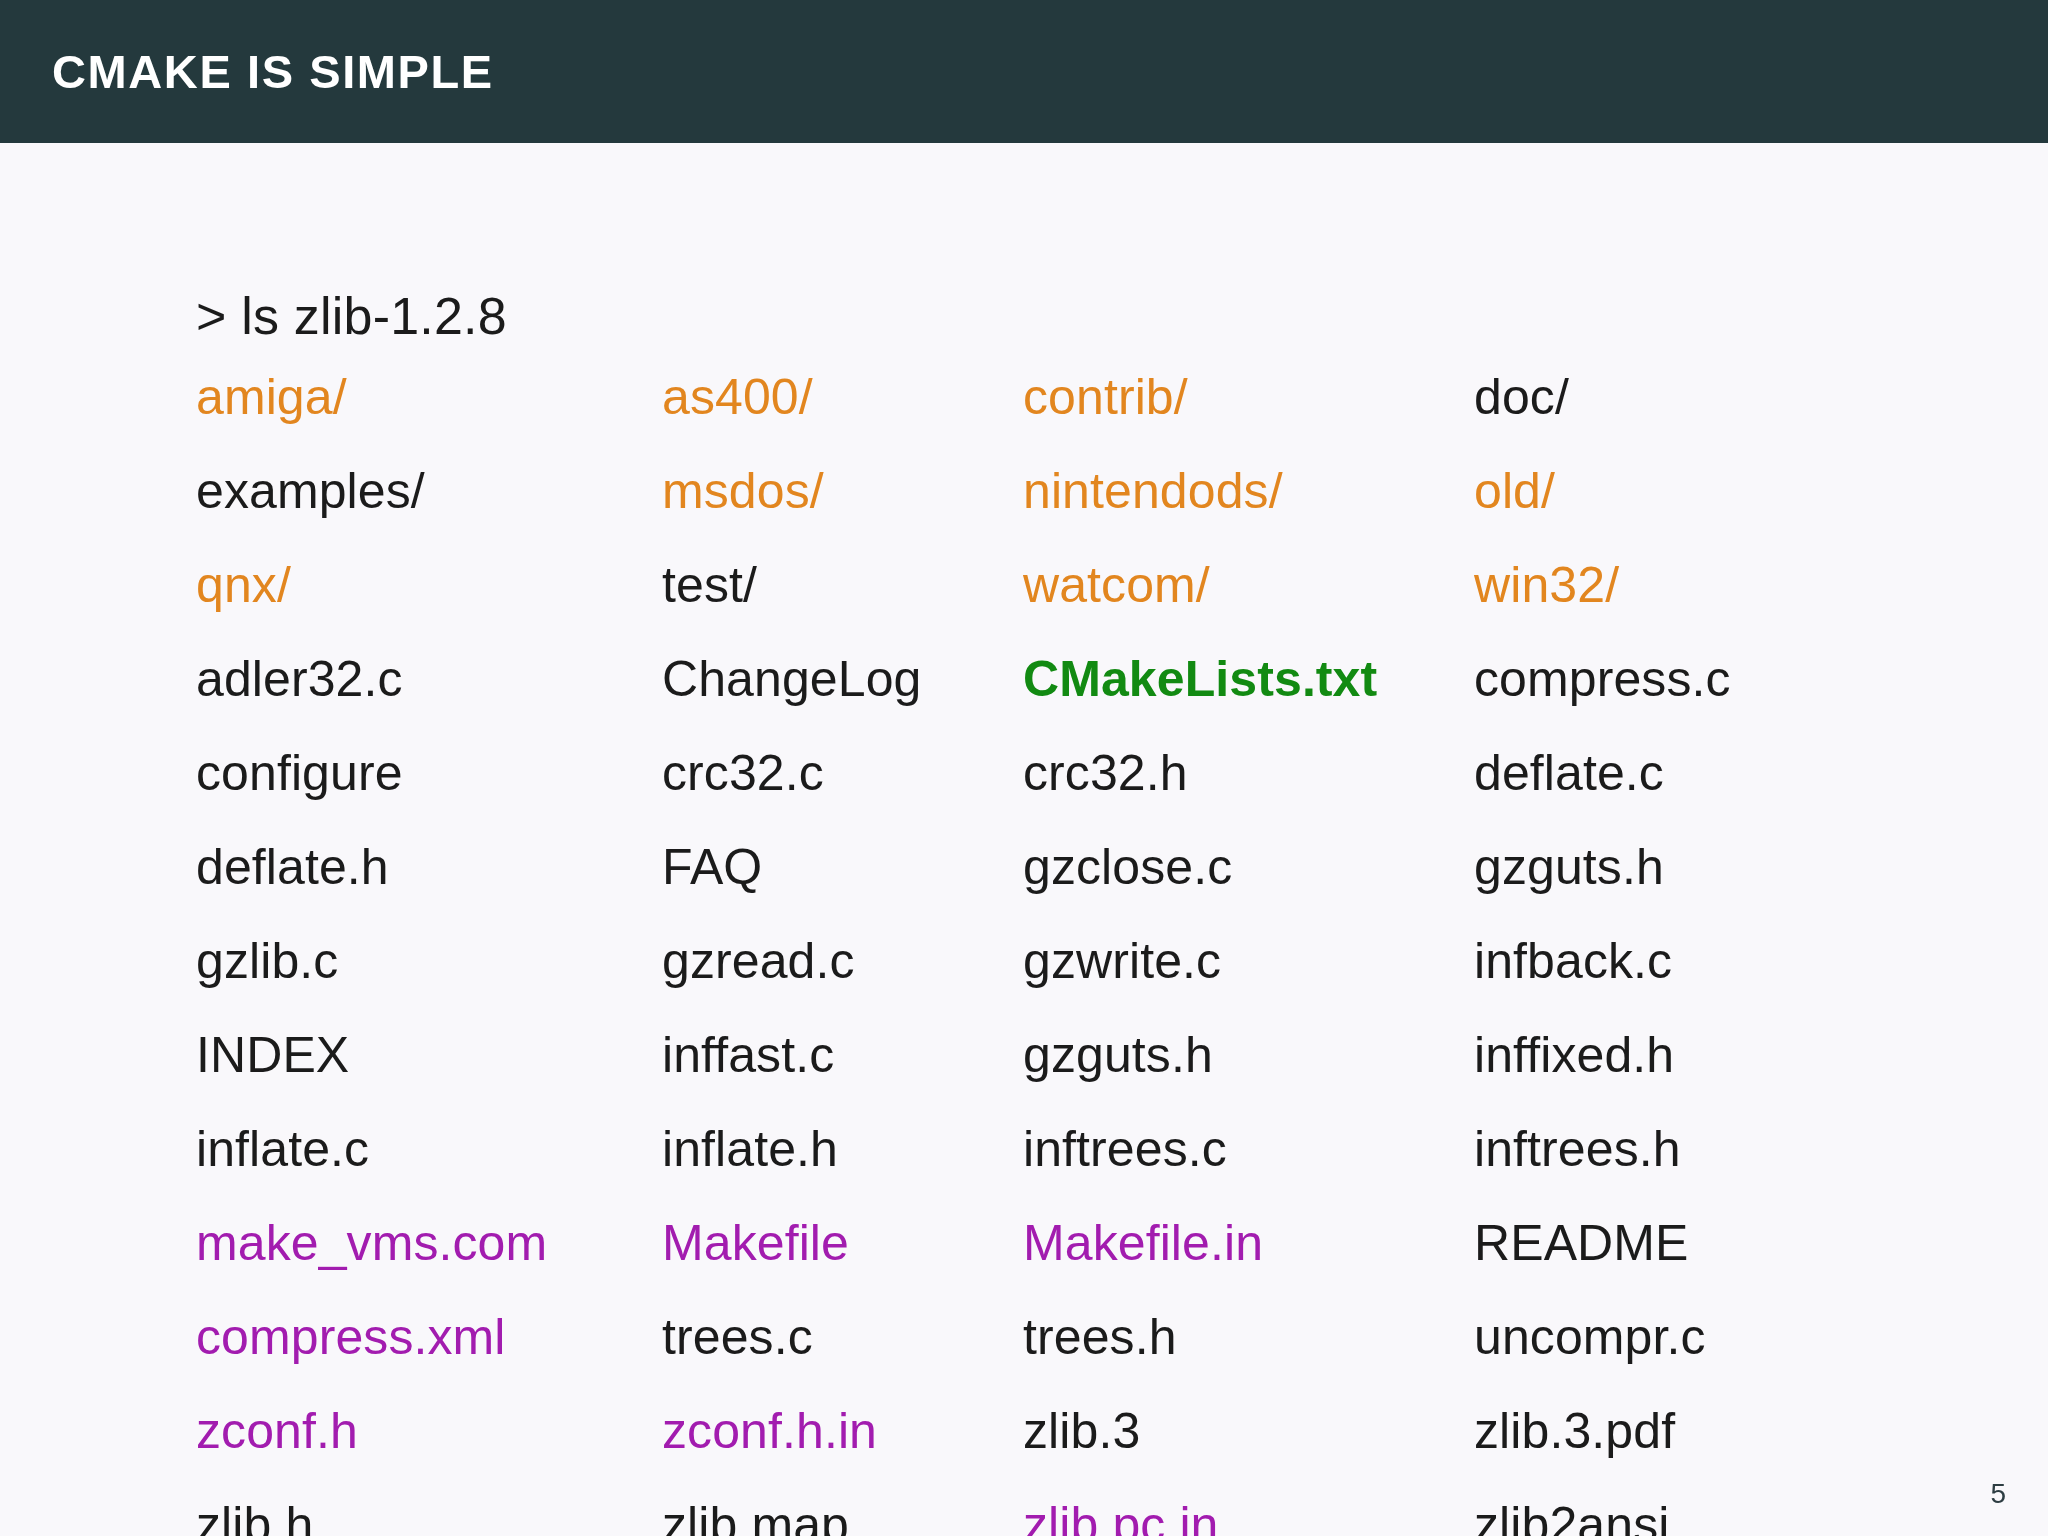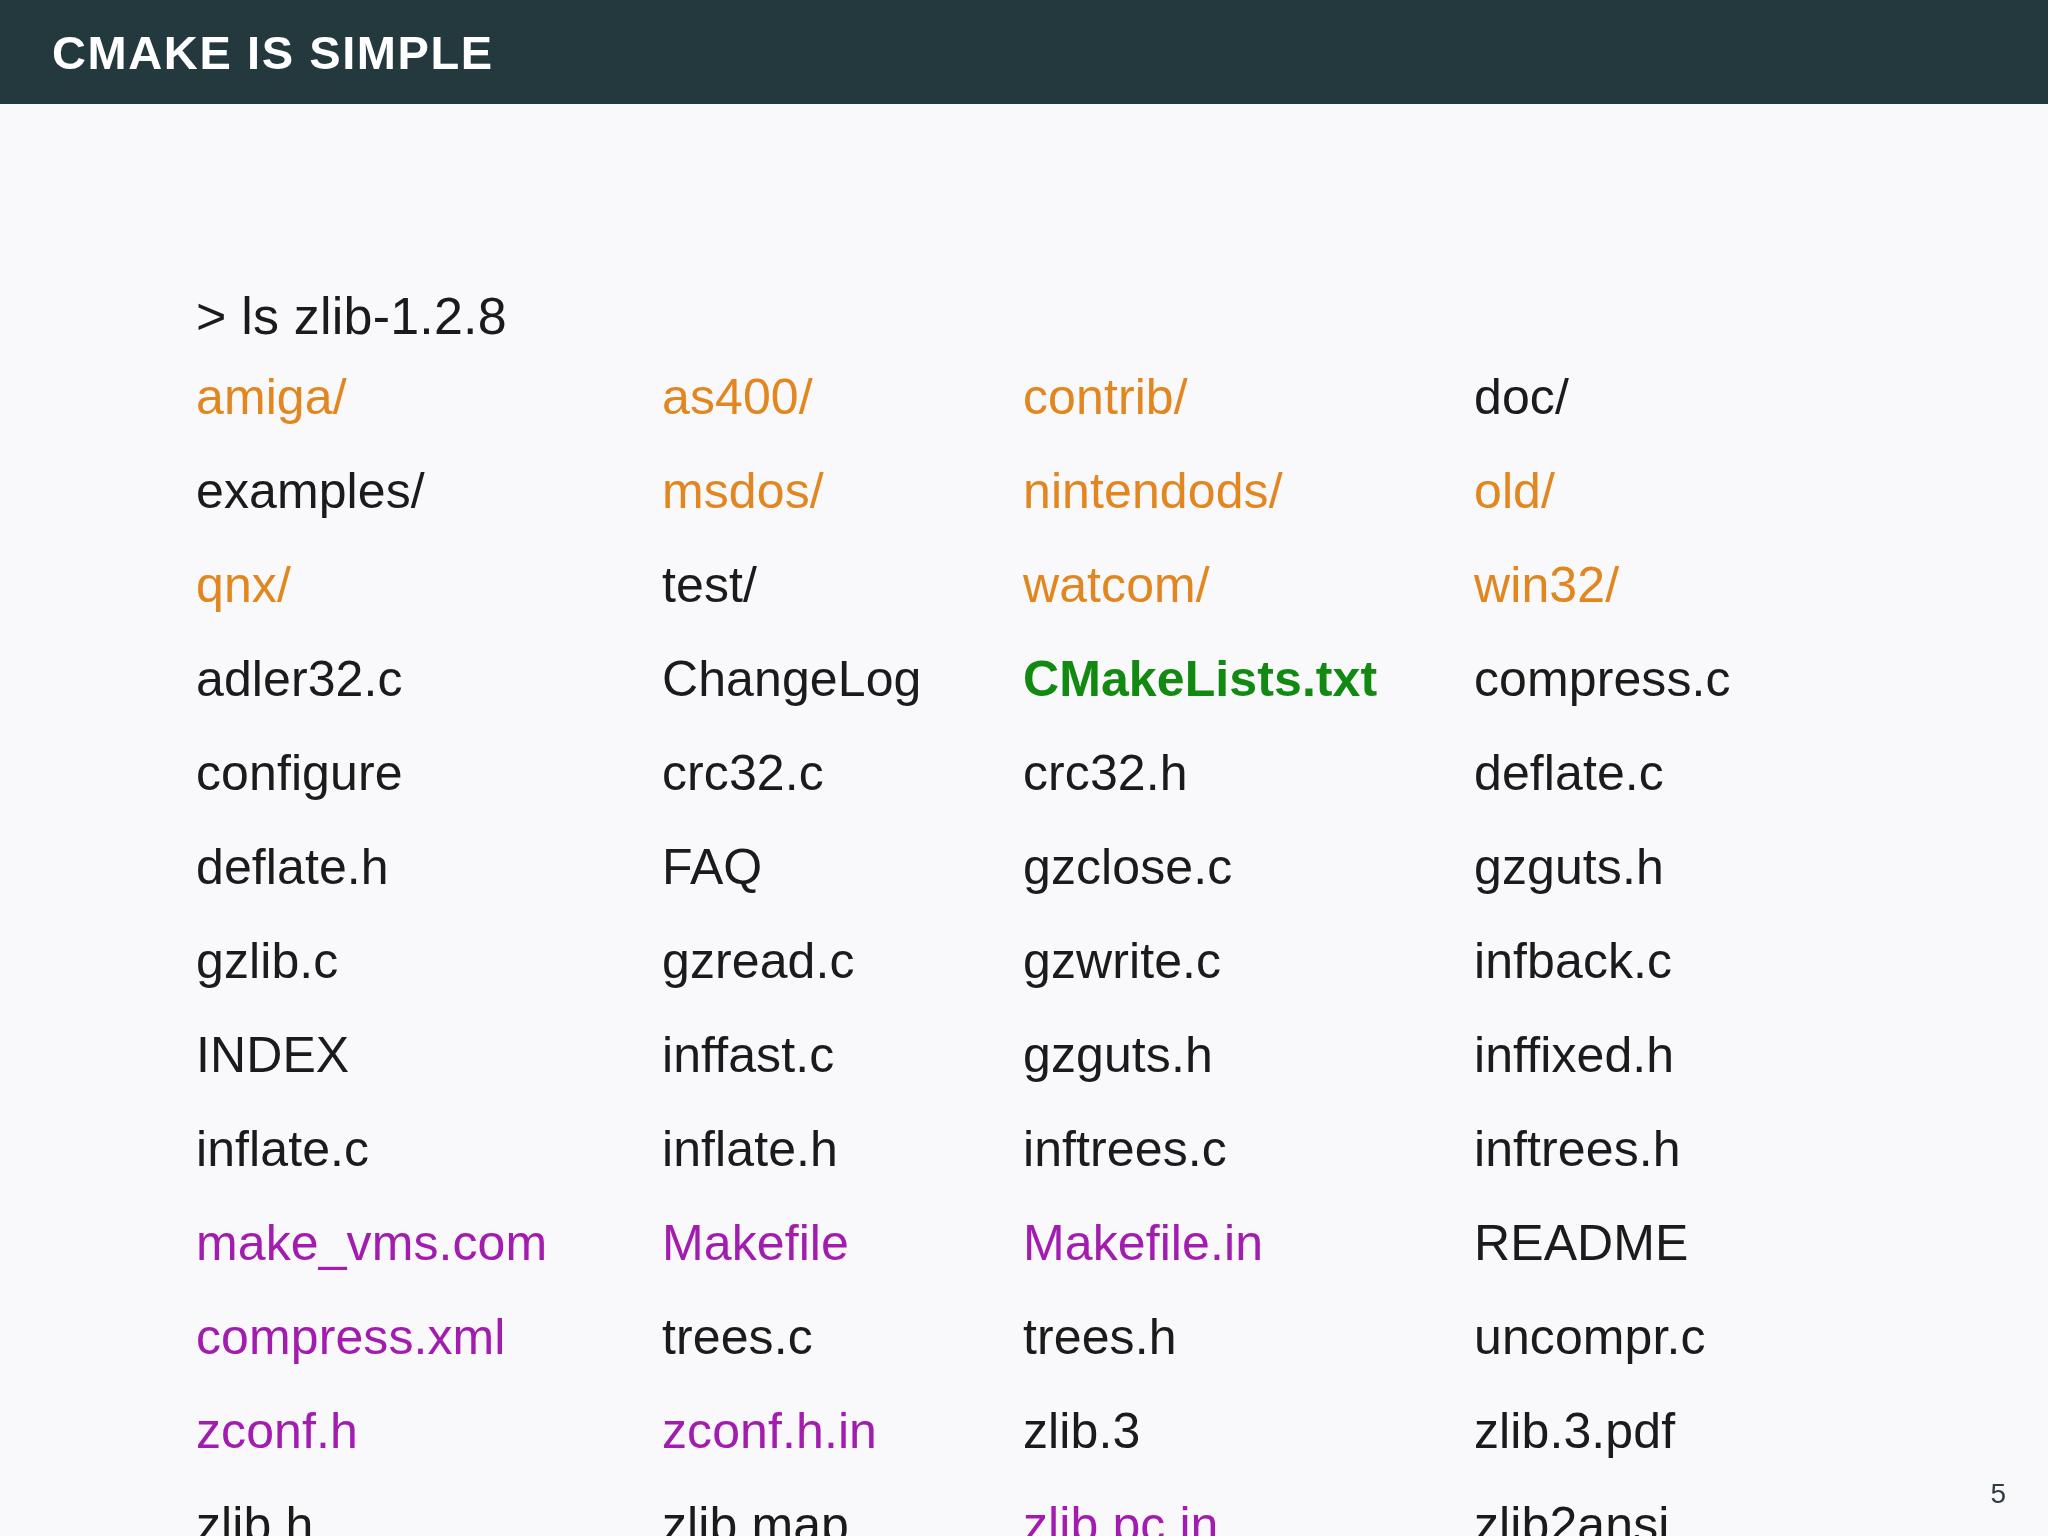--- a/index.html
+++ b/index.html
@@ -11,21 +11,21 @@
     height: 1536px;
     background: #f9f8fb;
     font-family: "Liberation Sans", sans-serif;
     overflow: hidden;
     position: relative;
   }
 
   
   .slide-header {
     width: 100%;
-    height: 104px;
+    height: 143px;
     background: #24393d;
     display: flex;
     align-items: center;
     box-sizing: border-box;
     padding-left: 52px;
   }
   .slide-title {
     color: #ffffff;
     font-size: 47px;
     font-weight: bold;

